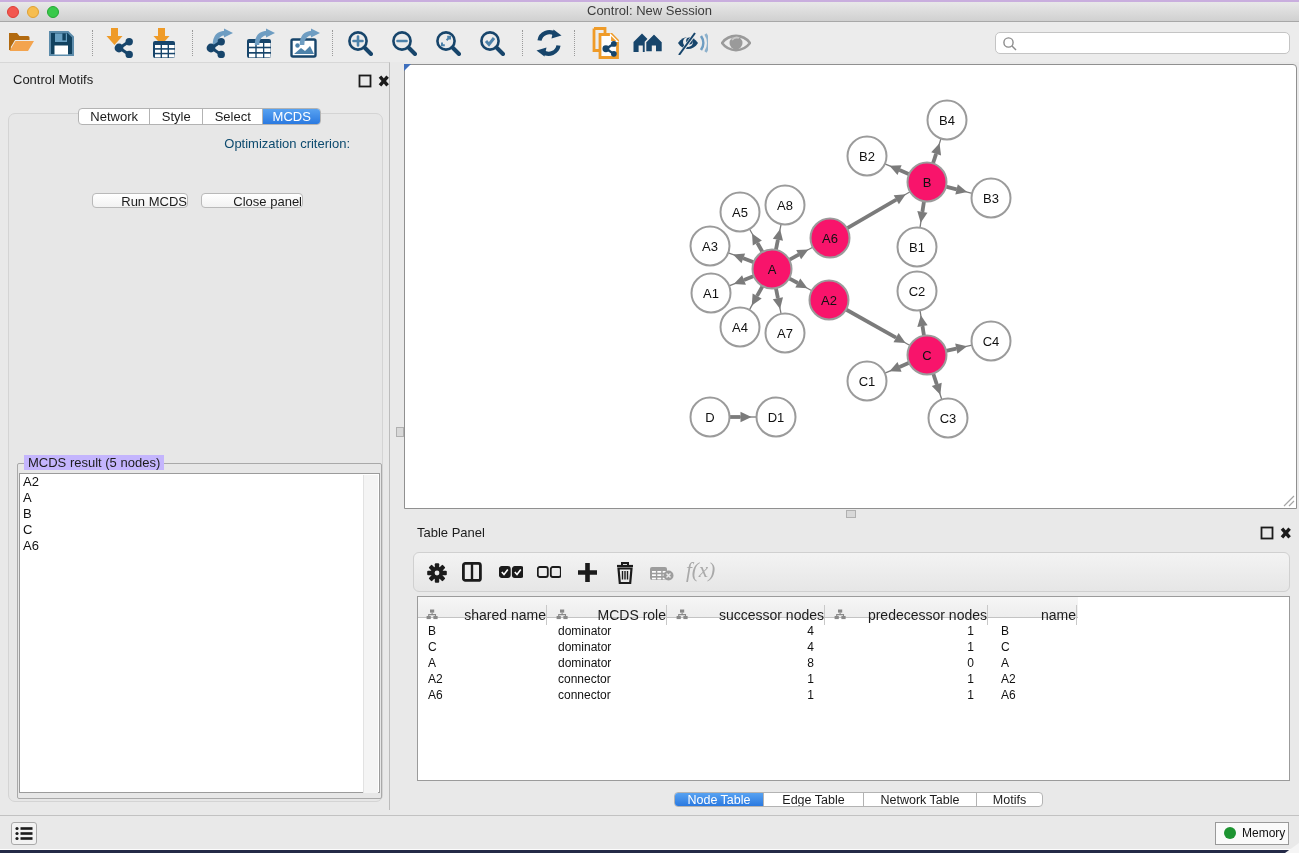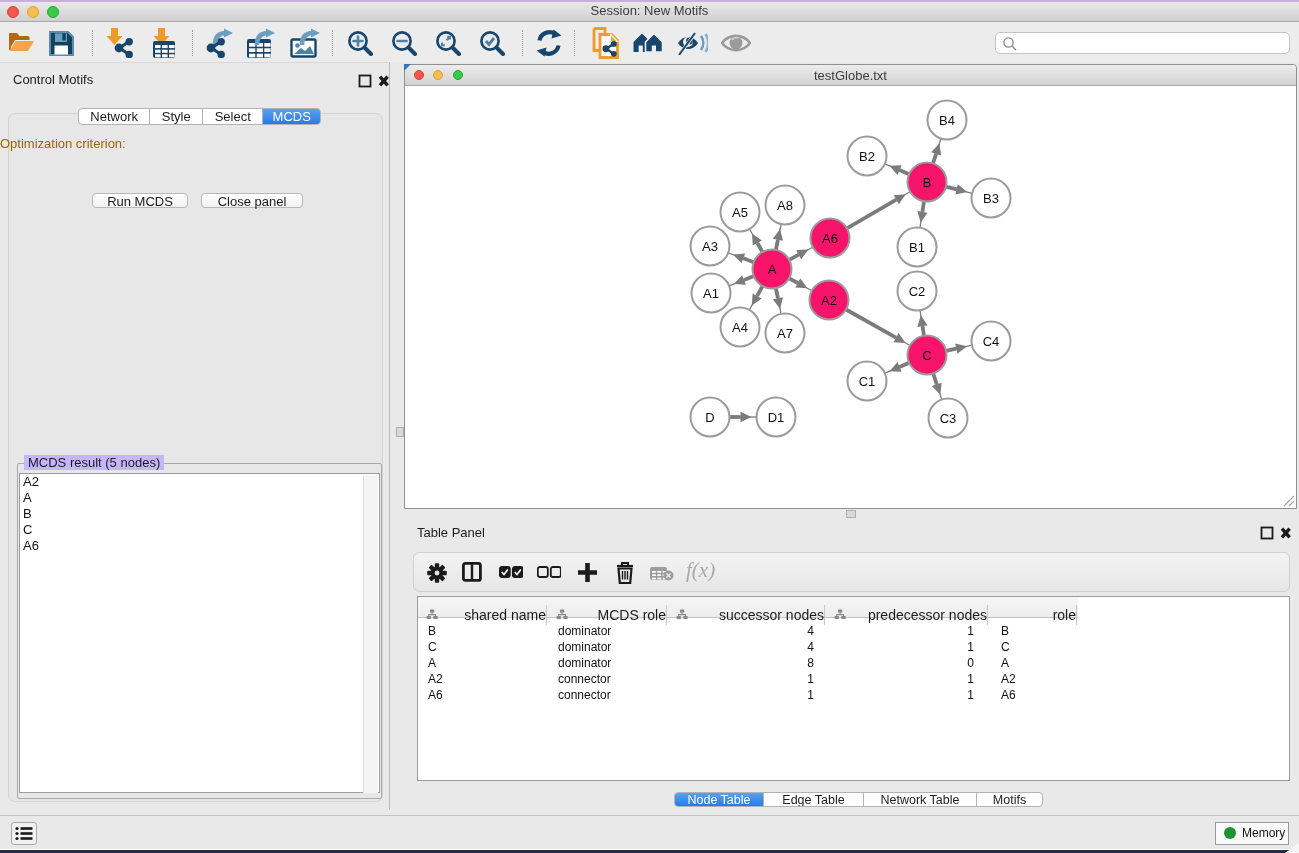--- a/index.html
+++ b/index.html
@@ -9,21 +9,21 @@
 #titlebar .t{position:absolute;top:3px;width:100%;text-align:center;font-size:13px;color:#3c3c3c}
 #toolbar{position:absolute;left:0;top:22px;width:1299px;height:40px;background:#ececec}
 #search{position:absolute;left:995px;top:32px;width:295px;height:22px;background:#fff;border:1px solid #c4c4c4;border-radius:5px}
 #cpanel{position:absolute;left:0;top:62px;width:390px;height:748px;background:#e9e9e9;border-right:1px solid #bcbcbc;border-top:1px solid #d7d7d7}
 #cpanel .hdr{position:absolute;left:13px;top:9px;font-size:13px;color:#1c1c1c}
 #innerp{position:absolute;left:8px;top:50px;width:375px;height:689px;background:#e7e7e7;border:1px solid #d4d4d4;border-radius:7px}
 .seg{position:absolute;display:flex;height:17px;border:1px solid #b3b3b3;border-radius:4px;background:#fff;overflow:hidden;font-size:13px;color:#1c1c1c}
 .seg>div{display:flex;align-items:center;justify-content:center;border-right:1px solid #b3b3b3}
 .seg>div:last-child{border-right:none}
 .seg .sel{background:linear-gradient(#58a2f1,#2a79e0);color:#fff}
-.btn{position:absolute;height:15px;background:linear-gradient(#ffffff,#f2f2f2);border:1px solid #b9b9b9;border-radius:4px;font-size:13px;color:#1c1c1c;text-align:center;line-height:15px}
+.btn{position:absolute;height:15px;background:linear-gradient(#ffffff,#f2f2f2);border:1px solid #b9b9b9;border-radius:4px;font-size:13px;color:#1c1c1c;text-align:right;line-height:15px}
 #ddl{position:absolute;left:43px;top:97px;width:311px;height:18px;background:#fff;border:1px solid #b9b9b9;border-radius:4px;font-size:13px;color:#1c1c1c;line-height:17px;padding-left:12px}
 #ddl .step{position:absolute;right:-1px;top:-1px;width:22px;height:18px;border-radius:4px;background:linear-gradient(#6db0f5,#2a79e0)}
 #groupbox{position:absolute;left:17px;top:400px;width:365px;height:336px;border:1px solid #a9a9a9;border-radius:2px}
 #grouplbl{position:absolute;left:24px;top:392px;background:#c4b5fd;padding:0 4px;font-size:13px;color:#1c1c1c}
 #mlist{position:absolute;left:19px;top:410px;width:361px;height:320px;background:#fff;border:1px solid #9b9b9b;font-size:13px;color:#111}
 #mlist .it{padding-left:3px;height:16px;line-height:16px}
 #mscroll{position:absolute;right:1px;top:1px;width:15px;height:318px;background:#f4f4f4;border-left:1px solid #e2e2e2}
 #netwin{position:absolute;left:404px;top:64px;width:893px;height:445px;background:#fff;border:1px solid #909090;border-radius:4px 4px 0 0}
 #nettb{position:absolute;left:0;top:0;width:100%;height:21px;background:linear-gradient(#ececec,#d2d2d2);border-bottom:1px solid #a8a8a8;border-radius:4px 4px 0 0}
 #nettb .t{position:absolute;top:3px;width:100%;text-align:center;font-size:13px;color:#3c3c3c}
@@ -184,62 +184,56 @@
 <div class="vsep" style="left:332px"></div>
 <div class="vsep" style="left:522px"></div>
 <div class="vsep" style="left:574px"></div>
 <div id="search">
     <svg width="16" height="16" viewBox="0 0 16 16" style="position:absolute;left:6px;top:3px">
       <circle cx="6.5" cy="6.5" r="4.6" fill="none" stroke="#8b8b8b" stroke-width="1.4"></circle>
       <line x1="10" y1="10" x2="14" y2="14" stroke="#8b8b8b" stroke-width="1.4"></line>
     </svg>
   </div>
 <div id="titlebar">
-    <div class="t">Session: New Motifs</div>
+    <div class="t">Control: New Session</div>
 <div class="tl" style="left:7px;background:#f2574f;border:1px solid #dd3e36"></div>
 <div class="tl" style="left:27px;background:#f6bd4f;border:1px solid #e0a032"></div>
 <div class="tl" style="left:47px;background:#39c94b;border:1px solid #24a733"></div>
 </div>
 <div id="purple"></div>
 
 <div id="cpanel">
  <div class="hdr">Control Motifs</div>
  <svg width="32" height="14" viewBox="0 0 32 14" style="position:absolute;left:358px;top:11px">
       <rect x="1.5" y="1.5" width="11" height="11" fill="none" stroke="#1b1b1b" stroke-width="1.8"></rect>
       <path d="M22 2.6l7.6 8.8M29.6 2.6L22 11.4" stroke="#1b1b1b" stroke-width="3.4"></path>
     </svg>
  <div id="innerp"></div>
  <div class="seg" style="left:78px;top:45px;width:243px">
    <div style="width:72px">Network</div>
       <div style="width:53px">Style</div>
       <div style="width:61px">Select</div>
       <div class="sel" style="width:57px">MCDS</div>
  </div>
- <div style="position:absolute;left:0;top:73px;width:350px;text-align:left;font-size:13px;color:#a16207">Optimization criterion:</div>
+ <div style="position:absolute;left:0;top:73px;width:350px;text-align:right;font-size:13px;color:#0c4a6e">Optimization criterion:</div>
  <div class="btn" style="left:92px;top:130px;width:96px">Run MCDS</div>
  <div class="btn" style="left:201px;top:130px;width:102px">Close panel</div>
  <div id="groupbox"></div>
     <div id="grouplbl">MCDS result (5 nodes)</div>
  <div id="mlist">
       <div class="it">A2</div>
       <div class="it">A</div>
       <div class="it">B</div>
       <div class="it">C</div>
       <div class="it">A6</div>
       <div id="mscroll"></div>
     </div>
 </div>
 
 <div id="netwin">
- <div id="nettb">
-      <div class="t">testGlobe.txt</div>
-  <div class="tl2" style="left:9px;background:#f2574f;border:1px solid #dd3e36"></div>
-  <div class="tl2" style="left:28px;background:#f6bd4f;border:1px solid #e0a032"></div>
-  <div class="tl2" style="left:48px;background:#39c94b;border:1px solid #24a733"></div>
- </div>
  <svg width="14" height="14" style="position:absolute;right:1px;bottom:1px">
       <path d="M13 3L3 13M13 8l-5 5" stroke="#a5a5a5" stroke-width="1.2"></path>
     </svg>
  <svg width="7" height="7" style="position:absolute;left:-1px;top:-1px">
       <path d="M0 0h7L0 7z" fill="#3e6fbd"></path>
     </svg>
 </div>
 <svg width="891" height="422" style="position:absolute;left:405px;top:86px" font-family="Liberation Sans, sans-serif">
 <line x1="348.9" y1="190.1" x2="324.1" y2="199.9" stroke="#7b7b7b" stroke-width="1.3"></line>
 <line x1="348.9" y1="190.1" x2="339.0" y2="194.0" stroke="#7b7b7b" stroke-width="3.8"></line>
@@ -429,21 +423,21 @@
           <path d="M6.1 3.6v2M2.7 7V5.6h6.8V7" fill="none" stroke="#898989" stroke-width="1.1"></path>
         </svg><span>successor nodes</span></div>
       <div class="hcell" style="left:408px;width:162px"><svg width="12" height="11" viewBox="0 0 12 11" style="position:absolute;left:8px;top:4px">
           <g fill="#898989">
             <rect x="4" y="0.5" width="4.2" height="3.1"></rect>
             <rect x="0.6" y="7" width="4.2" height="3.1"></rect>
             <rect x="7.4" y="7" width="4.2" height="3.1"></rect>
           </g>
           <path d="M6.1 3.6v2M2.7 7V5.6h6.8V7" fill="none" stroke="#898989" stroke-width="1.1"></path>
         </svg><span>predecessor nodes</span></div>
-      <div class="hcell" style="left:571px;width:88px"><span>role</span></div>
+      <div class="hcell" style="left:571px;width:88px"><span>name</span></div>
     </div>
  <div class="trow" style="top:26px">
       <span style="left:10px">B</span>
       <span style="left:140px">dominator</span>
       <span style="left:330px;width:66px;text-align:right">4</span>
       <span style="left:490px;width:66px;text-align:right">1</span>
       <span style="left:583px">B</span>
     </div>
     <div class="trow" style="top:42px">
       <span style="left:10px">C</span>

